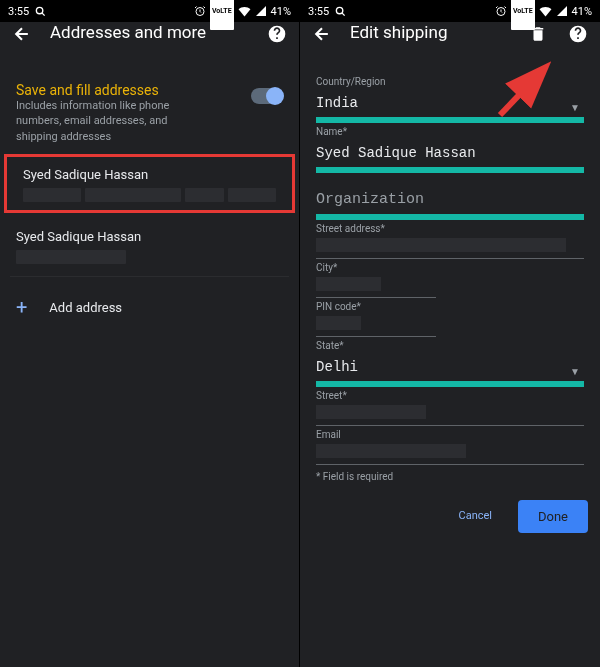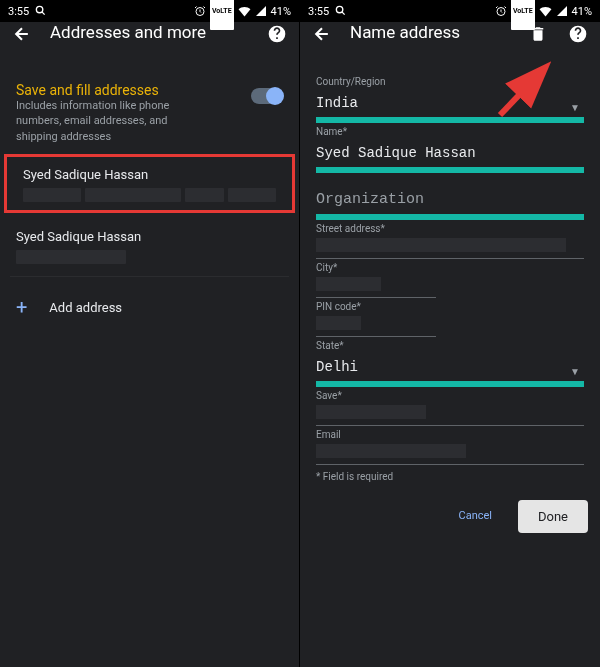--- a/index.html
+++ b/index.html
@@ -26,21 +26,21 @@
       height: 22px;
       display: flex;
       align-items: center;
       justify-content: space-between;
       padding: 0 8px;
       font-size: 11px;
       color: #fff;
     }
     .status-left {
       display: flex;
-      align-items: flex-start;
+      align-items: center;
       gap: 6px;
     }
     .status-right {
       display: flex;
       align-items: center;
       gap: 4px;
     }
     .status-icon { display: inline-flex; }
     .volte-badge {
       background: #fff;
@@ -195,21 +195,21 @@
       gap: 10px;
       padding: 18px 12px;
     }
     .btn-text {
       color: #8ab4f8;
       font-size: 11px;
       padding: 9px 16px;
       cursor: pointer;
     }
     .btn-primary {
-      background: #e5e5e5;
+      background: #3b82f6;
       color: #202124;
       font-size: 13px;
       padding: 9px 20px;
       border-radius: 4px;
       cursor: pointer;
     }
     
     .arrow-annotation {
       position: absolute;
       top: 60px;
@@ -340,21 +340,21 @@
       <span>41%</span>
     </div>
   </div>
 
   <div class="toolbar">
     <div class="icon-btn">
       <svg width="20" height="20" viewBox="0 0 24 24" fill="none" stroke="#fff" stroke-width="2.5">
           <path d="M19 12H5M12 19l-7-7 7-7"></path>
         </svg>
     </div>
-    <div class="title">Name address</div>
+    <div class="title">Edit shipping</div>
     <div class="icon-btn">
       <svg width="18" height="18" viewBox="0 0 24 24" fill="#fff">
           <path d="M6 19c0 1.1.9 2 2 2h8c1.1 0 2-.9 2-2V7H6v12zM19 4h-3.5l-1-1h-5l-1 1H5v2h14V4z"></path>
         </svg>
     </div>
     <div class="icon-btn">
       <svg width="20" height="20" viewBox="0 0 24 24" fill="#fff">
           <circle cx="12" cy="12" r="10"></circle>
           <path fill="#202124" d="M11 18h2v-2h-2v2zm1-14c-2.2 0-4 1.8-4 4h2c0-1.1.9-2 2-2s2 .9 2 2c0 2-3 1.8-3 5h2c0-2.2 3-2.5 3-5 0-2.2-1.8-4-4-4z"></path>
         </svg>
@@ -407,21 +407,21 @@
         </div>
     </div>
 
     <div class="form-field">
       <span class="field-label">State*</span>
       <div class="field-input">Delhi</div>
       <span class="dropdown-caret">▼</span>
     </div>
 
     <div class="form-field">
-      <span class="field-label">Save*</span>
+      <span class="field-label">Street*</span>
       <div class="field-underline">
           <div class="field-blur" style="width:110px"></div>
         </div>
     </div>
 
     <div class="form-field">
       <span class="field-label">Email</span>
       <div class="field-underline">
           <div class="field-blur" style="width:150px"></div>
         </div>

